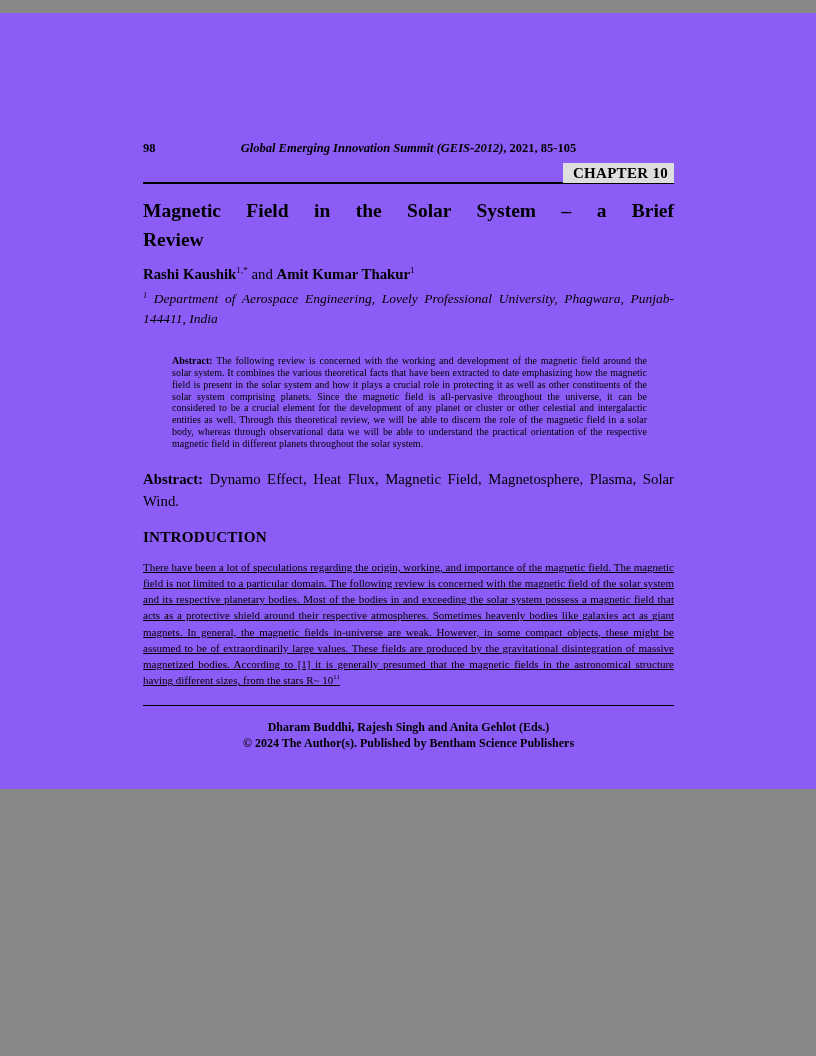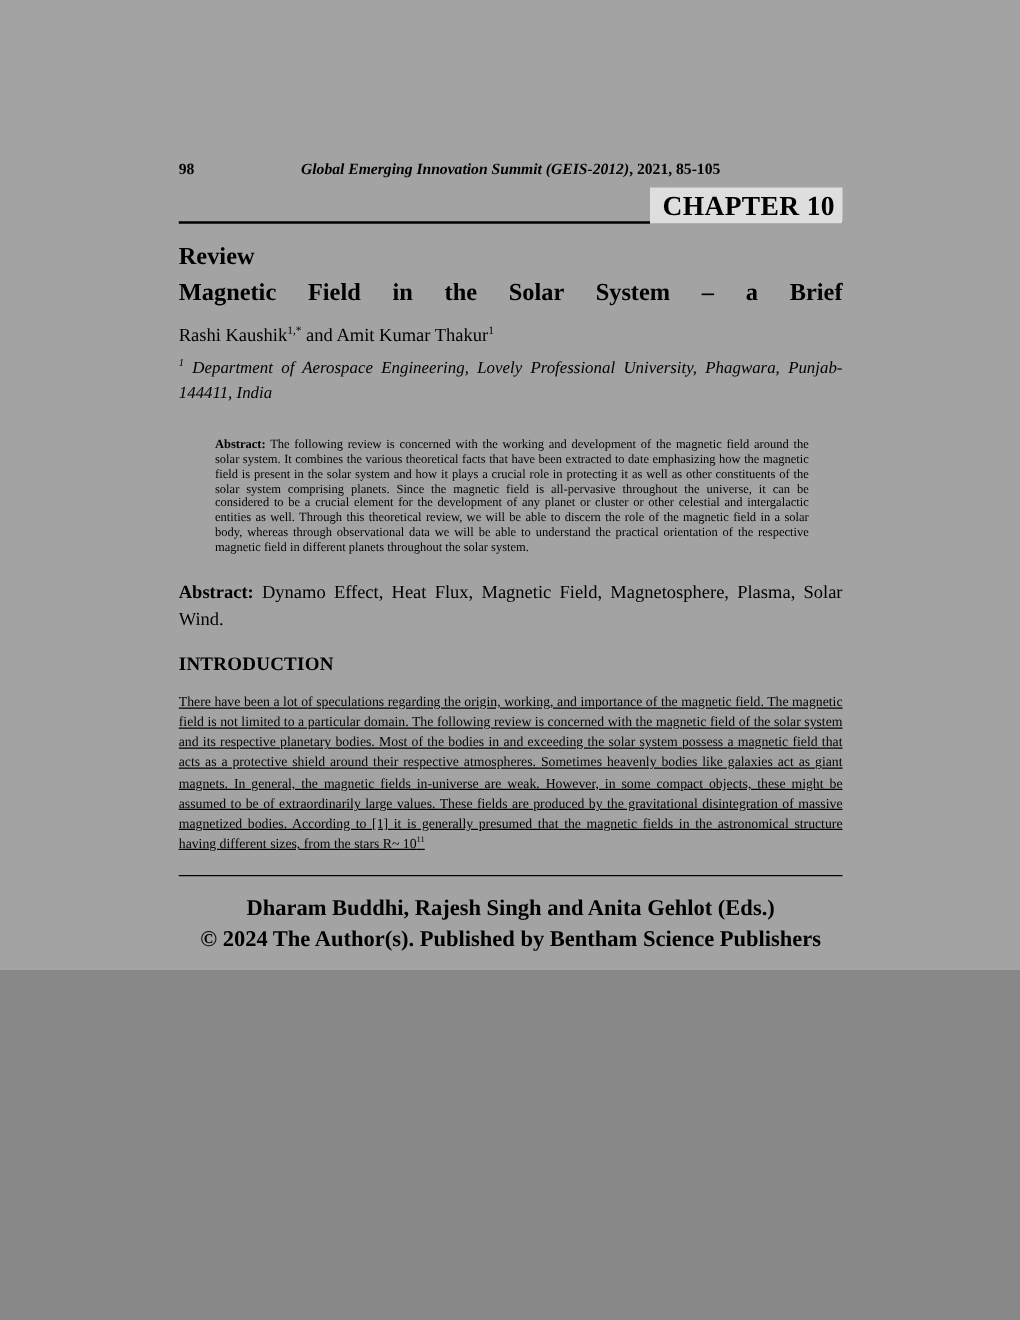--- a/index.html
+++ b/index.html
@@ -1,80 +1,80 @@
 <!DOCTYPE html>
 <html><head>
 <meta charset="utf-8">
 <style>
   * { margin:0; padding:0; box-sizing:border-box; }
   html,body { background:#888; }
   .page {
-    width:816px; height:776px; background:#a3a3a3; color:#000;
+    width:816px; height:776px; background:#8b5cf6; color:#000;
     font-family:"Liberation Serif", serif;
-    position:relative; margin:0 auto; overflow:hidden;
+    position:relative; margin:13px auto; overflow:hidden;
   }
   .content { position:absolute; left:143px; top:128px; width:531px; }
 
   .header-row { display:flex; align-items:baseline; font-weight:bold; font-size:12.5px; }
   .page-number { width:70px; text-align:left; }
   .journal-ref { flex:1; text-align:center; white-space:nowrap; }
   .journal-ref .jr-i { font-style:italic; }
   .header-spacer { width:70px; }
 
   .chapter-row { text-align:right; border-bottom:2.5px solid #000; margin-top:7px; }
   .chapter-label {
     display:inline-block; background:#dedede; font-weight:bold;
-    font-size:22px; letter-spacing:.3px; padding:2px 6px 1px 10px; margin-bottom:-4px;
+    font-size:15px; letter-spacing:.3px; padding:2px 6px 1px 10px; margin-bottom:-4px;
   }
 
   .paper-title { font-size:19.5px; font-weight:bold; margin-top:13px; line-height:1.48; }
   .title-line { display:block; }
   .title-line.first { text-align:justify; text-align-last:justify; }
 
   sup { font-size:62%; vertical-align:super; line-height:0; }
 
   .authors-line { margin-top:11px; font-size:14.8px; }
-  .authors-line b { font-weight:normal; }
+  .authors-line b { font-weight:bold; }
 
   .affiliation { margin-top:6px; font-style:italic; font-size:13.5px; line-height:1.5; text-align:justify; }
 
   .abstract { margin:26px 27px 0 29px; font-size:10px; line-height:1.18; text-align:justify; }
   .abstract b { font-weight:bold; }
 
   .keywords { margin-top:18px; font-size:14.8px; line-height:1.5; text-align:justify; }
 
   .section-heading { margin-top:16px; font-size:15.2px; font-weight:bold; letter-spacing:.2px; }
 
   .body-text { margin-top:13px; font-size:11px; line-height:1.47; text-align:justify;text-decoration:underline; }
 
   .footnote-rule { margin-top:17px; border-top:1.3px solid #000; }
   .footnote { margin-top:3px; font-size:11.4px; line-height:1.35; text-align:justify; }
   .footnote b { font-weight:bold; }
 
-  .publisher { margin-top:13px; text-align:center; font-weight:bold; font-size:18px; line-height:1.35; }
+  .publisher { margin-top:13px; text-align:center; font-weight:bold; font-size:12px; line-height:1.35; }
 </style>
 </head>
 <body>
 
 <div class="page">
   <div class="content">
 
     <div class="header-row">
       <span class="page-number">98</span>
       <span class="journal-ref"><span class="jr-i">Global Emerging Innovation Summit (GEIS-2012)</span><span>, 2021, 85-105</span></span>
       <span class="header-spacer"></span>
     </div>
 
     <div class="chapter-row">
       <span class="chapter-label">CHAPTER 10</span>
     </div>
 
     <h1 class="paper-title">
+      <span class="title-line first">Magnetic Field in the Solar System – a Brief</span>
       <span class="title-line">Review</span>
-      <span class="title-line first">Magnetic Field in the Solar System – a Brief</span>
     </h1>
 
     <p class="authors-line"><b>Rashi Kaushik</b><sup>1,*</sup> <span>and</span> <b>Amit Kumar Thakur</b><sup>1</sup></p>
 
     <p class="affiliation"><sup>1</sup> <span>Department of Aerospace Engineering, Lovely Professional University, Phagwara, Punjab-144411, India</span></p>
 
     <div class="abstract"><b>Abstract:</b> <span>The following review is concerned with the working and development of the magnetic field around the solar system. It combines the various theoretical facts that have been extracted to date emphasizing how the magnetic field is present in the solar system and how it plays a crucial role in protecting it as well as other constituents of the solar system comprising planets. Since the magnetic field is all-pervasive throughout the universe, it can be considered to be a crucial element for the development of any planet or cluster or other celestial and intergalactic entities as well. Through this theoretical review, we will be able to discern the role of the magnetic field in a solar body, whereas through observational data we will be able to understand the practical orientation of the respective magnetic field in different planets throughout the solar system.</span></div>
 
     <p class="keywords"><b>Abstract:</b> <span>Dynamo Effect, Heat Flux, Magnetic Field, Magnetosphere, Plasma, Solar Wind.</span></p>
 

